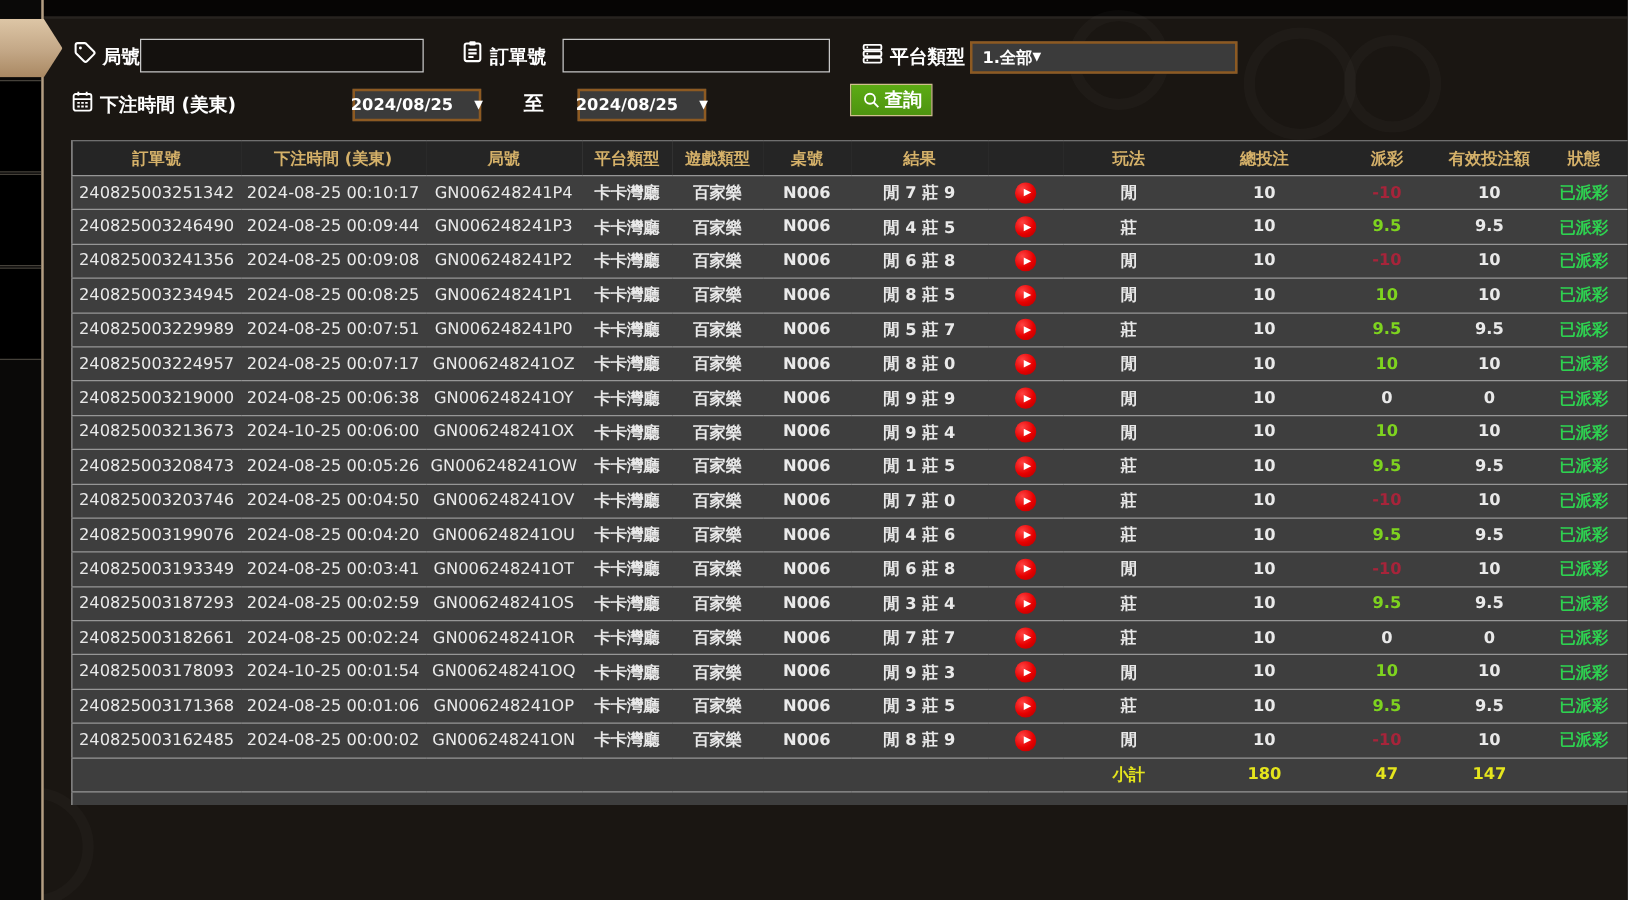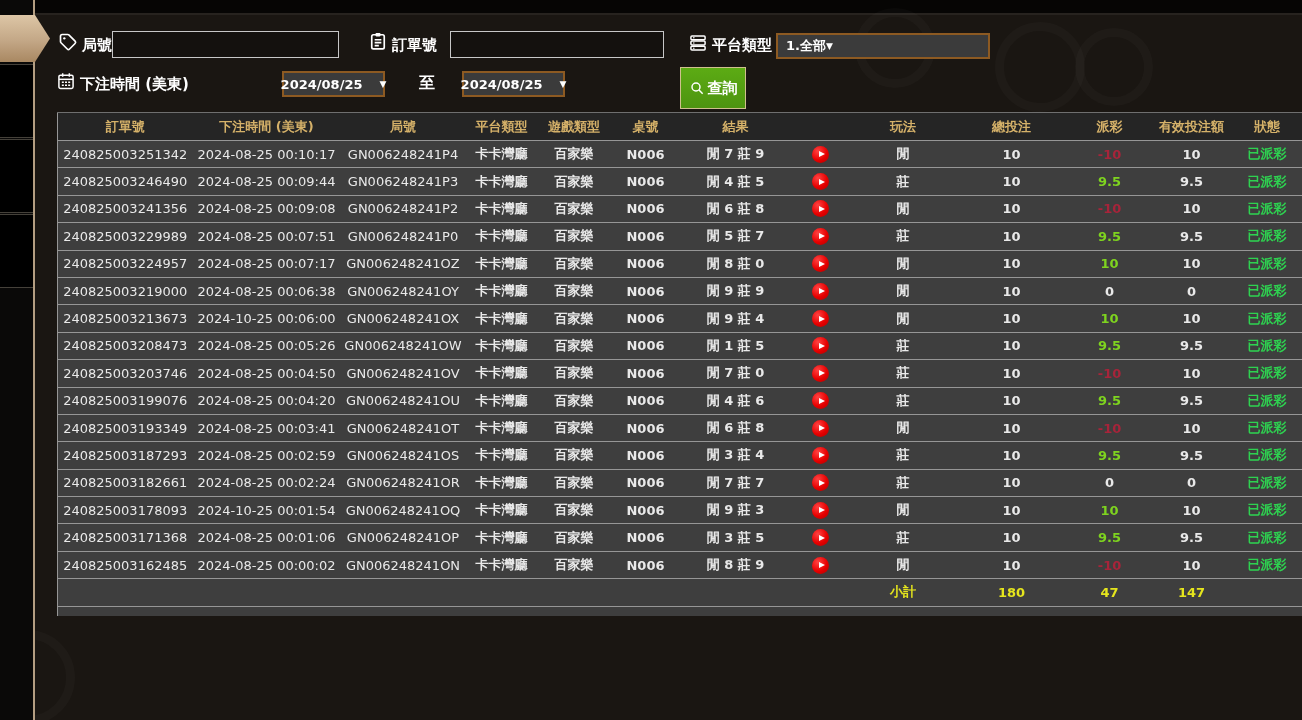--- a/index.html
+++ b/index.html
@@ -43,21 +43,21 @@
     color:#e9e9e9; font-size:13px; padding:0 6px; font-family:"DejaVu Sans",sans-serif; outline:none;
   }
   .fselect {
     position:absolute; height:26px; background:#3b3b3b; border:2px solid #8d5a22;
     color:#fff; font-size:13px; font-weight:bold; display:flex; align-items:center; cursor:pointer; white-space:nowrap;
   }
   .arrow-down { font-size:9px; color:#fff; line-height:1; }
   .date-box { justify-content:center; gap:17px; }
   .plat-box { padding:0 10px 0 8px; }
   .query-btn {
-    position:absolute; left:680px; top:67px; width:66px; height:42px;
+    position:absolute; left:680px; top:67px; width:66px; height:26px;
     background:linear-gradient(180deg,#5cab14 0%,#4d9410 100%);
     border:1px solid #cfc08d; color:#fff; font-size:15px; font-weight:bold;
     display:flex; align-items:center; justify-content:center; gap:3px; cursor:pointer;
     font-family:"DejaVu Sans",sans-serif;
   }
   .query-btn svg { width:16px; height:16px; }
 
   
   .bet-table {
     position:absolute; left:57px; top:112px; width:1245px;
@@ -250,20 +250,37 @@
         <td><span class="play-btn">
             <span class="play-tri"></span>
           </span></td>
         <td>閒</td>
         <td>10</td>
         <td class="c-neg">-10</td>
         <td>10</td>
         <td class="c-status">已派彩</td>
       </tr>
       <tr>
+        <td class="fw4">240825003234945</td>
+        <td class="fw4">2024-08-25 00:08:25</td>
+        <td class="fw4">GN006248241P1</td>
+        <td>卡卡灣廳</td>
+        <td>百家樂</td>
+        <td>N006</td>
+        <td>閒 8 莊 5</td>
+        <td><span class="play-btn">
+            <span class="play-tri"></span>
+          </span></td>
+        <td>閒</td>
+        <td>10</td>
+        <td class="c-pos">10</td>
+        <td>10</td>
+        <td class="c-status">已派彩</td>
+      </tr>
+      <tr>
         <td class="fw4">240825003229989</td>
         <td class="fw4">2024-08-25 00:07:51</td>
         <td class="fw4">GN006248241P0</td>
         <td>卡卡灣廳</td>
         <td>百家樂</td>
         <td>N006</td>
         <td>閒 5 莊 7</td>
         <td><span class="play-btn">
             <span class="play-tri"></span>
           </span></td>

